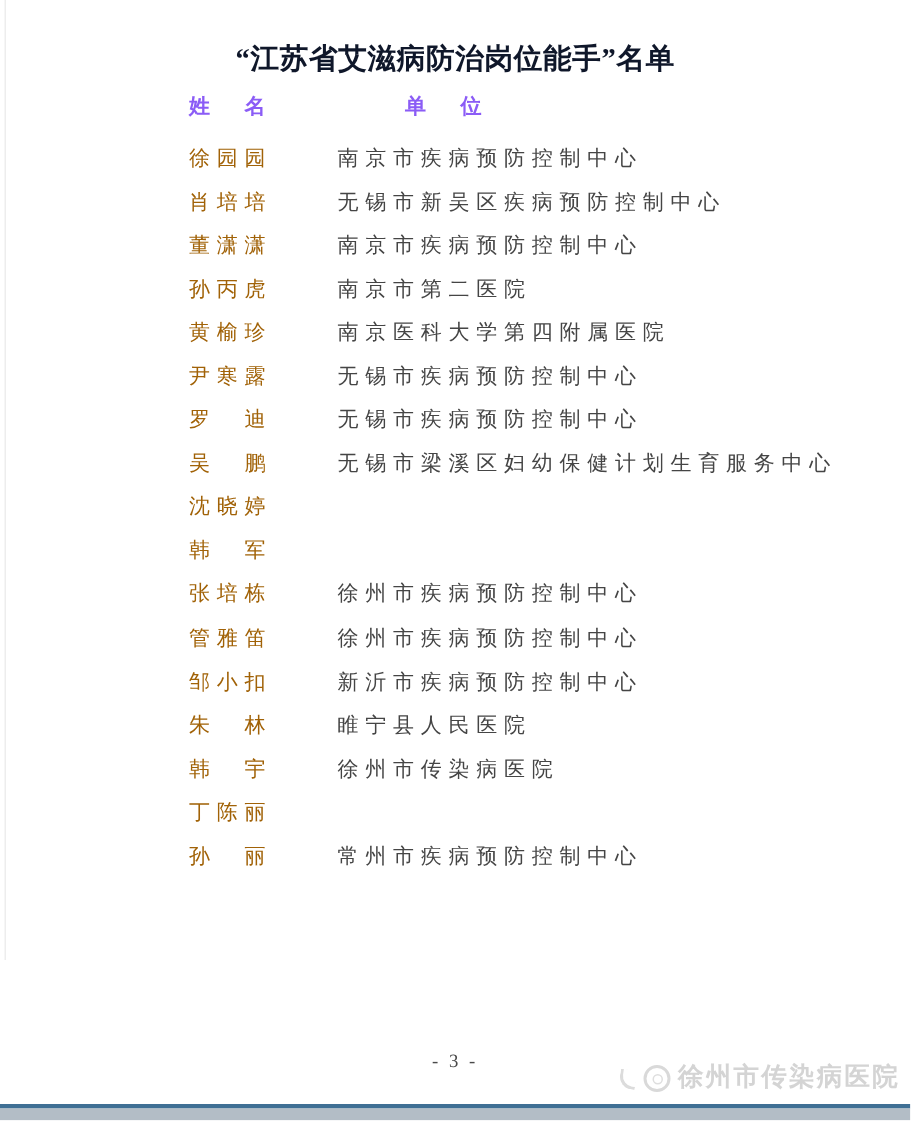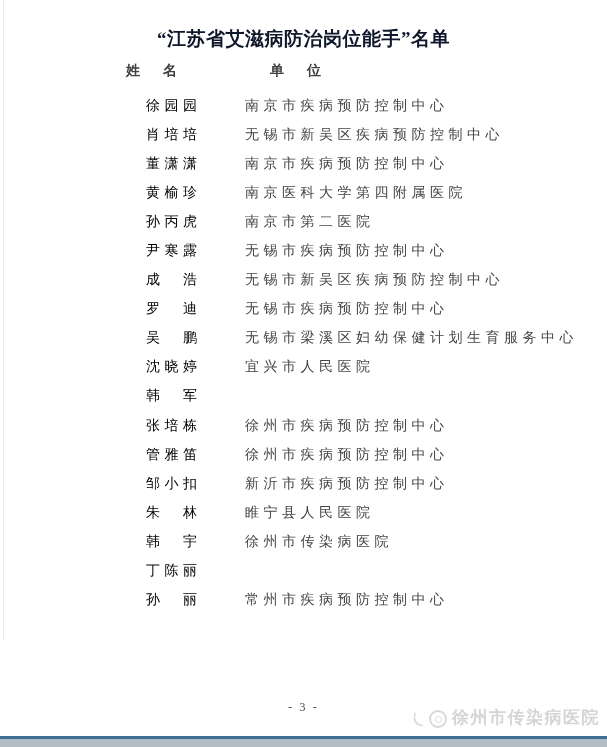--- a/index.html
+++ b/index.html
@@ -34,21 +34,21 @@
     color: #0f172a;
     letter-spacing: 0.5px;
     white-space: nowrap;
   }
   .thead {
     position: absolute;
     top: 62px;
     left: 126px;
     font-size: 14px;
     font-weight: bold;
-    color: #404040;
+    color: #8b5cf6;
     letter-spacing: 4.5px;
     white-space: nowrap;
   }
   .thead .h-name {
     display: inline-block;
     width: 144px;
     letter-spacing: 4.5px;
   }
   .rows {
     position: absolute;
@@ -59,23 +59,22 @@
   .row {
     display: flex;
     align-items: center;
     height: 29.1px;
   }
   .cell-name {
     flex: none;
     width: 99px;
     font-size: 14px;
     letter-spacing: 4.5px;
-    color: #000000;
-    white-space: nowrap;
-    margin-left: 20px;
+    color: #a16207;
+    white-space: nowrap;
   }
   .cell-unit {
     font-size: 14px;
     letter-spacing: 4.5px;
     color: #454545;
     white-space: nowrap;
     font-family: Liberation Mono, monospace;
   }
   .pagenum {
     position: absolute;
@@ -167,46 +166,41 @@
     </div>
     <div class="row">
       <span class="cell-name">肖培培</span>
       <span class="cell-unit">无锡市新吴区疾病预防控制中心</span>
     </div>
     <div class="row">
       <span class="cell-name">董潇潇</span>
       <span class="cell-unit">南京市疾病预防控制中心</span>
     </div>
     <div class="row">
+      <span class="cell-name">孙丙虎</span>
+      <span class="cell-unit">南京市第二医院</span>
+    </div>
+    <div class="row">
       <span class="cell-name">黄榆珍</span>
       <span class="cell-unit">南京医科大学第四附属医院</span>
     </div>
     <div class="row">
-      <span class="cell-name">孙丙虎</span>
-      <span class="cell-unit">南京市第二医院</span>
-    </div>
-    <div class="row">
       <span class="cell-name">尹寒露</span>
       <span class="cell-unit">无锡市疾病预防控制中心</span>
     </div>
     <div class="row">
-      <span class="cell-name">成　浩</span>
-      <span class="cell-unit">无锡市新吴区疾病预防控制中心</span>
-    </div>
-    <div class="row">
       <span class="cell-name">罗　迪</span>
       <span class="cell-unit">无锡市疾病预防控制中心</span>
     </div>
     <div class="row">
       <span class="cell-name">吴　鹏</span>
       <span class="cell-unit">无锡市梁溪区妇幼保健计划生育服务中心</span>
     </div>
     <div class="row">
       <span class="cell-name">沈晓婷</span>
-      <span class="cell-unit">宜兴市人民医院</span>
     </div>
     <div class="row">
       <span class="cell-name">韩　军</span>
     </div>
     <div class="row">
       <span class="cell-name">张培栋</span>
       <span class="cell-unit">徐州市疾病预防控制中心</span>
     </div>
     <div class="row">
       <span class="cell-name">管雅笛</span>

